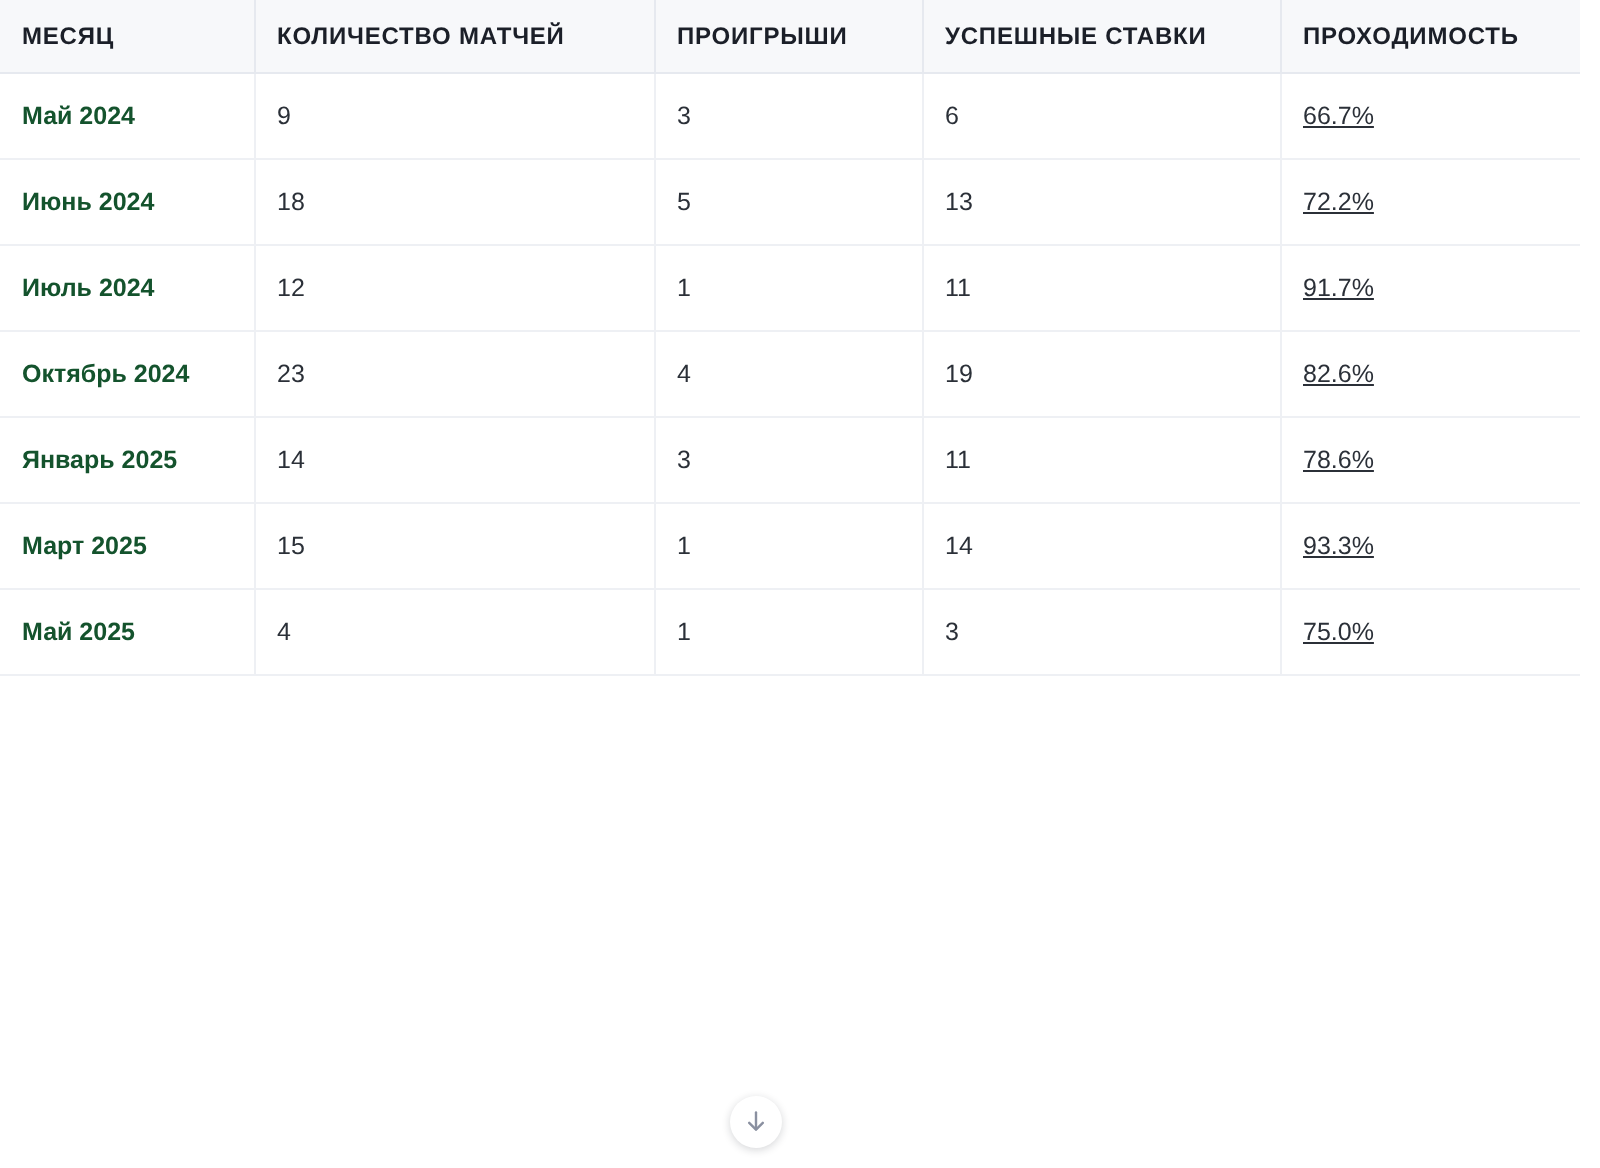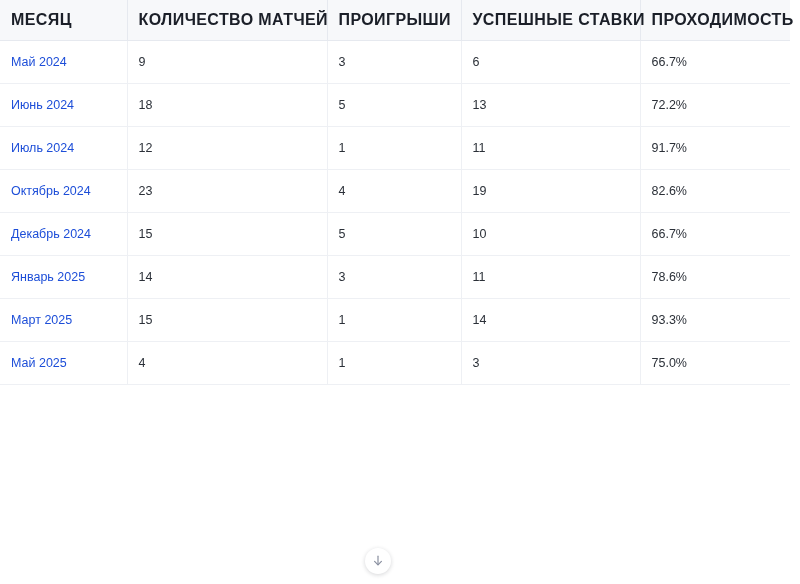--- a/index.html
+++ b/index.html
@@ -24,21 +24,21 @@
   }
   table.stats col.c0 { width: 127px; }
   table.stats col.c1 { width: 200px; }
   table.stats col.c2 { width: 134px; }
   table.stats col.c3 { width: 179px; }
   table.stats col.c4 { width: 150px; }
 
   table.stats thead th {
     background: #f7f8fa;
     color: #1b1f28;
-    font-size: 16px;
+    font-size: 12px;
     font-weight: bold;
     letter-spacing: 0.4px;
     text-align: left;
     padding: 11px 12px 11px 11px;
     border-bottom: 1px solid #e6e9ef;
     border-right: 1px solid #e6e9ef;
     vertical-align: middle;
     white-space: nowrap;
     text-transform: uppercase;
   }
@@ -51,23 +51,25 @@
     font-size: 12.5px;
     padding: 14px 12px 14px 11px;
     border-bottom: 1px solid #eef0f4;
     border-right: 1px solid #eef0f4;
     vertical-align: middle;
     white-space: nowrap;
     height: 14px;
   }
   table.stats tbody td:last-child {
     border-right: none;
+    text-decoration: underline;
   }
   table.stats tbody td.month {
-    color: #1d4ed8;
+    color: #14532d;
+    font-weight: bold;
   }
   .scroll-hint {
     position: absolute;
     left: 365px;
     top: 548px;
     width: 26px;
     height: 26px;
     border-radius: 50%;
     background: #ffffff;
     box-shadow: 0 1px 4px rgba(20, 25, 40, 0.18);
@@ -124,27 +126,20 @@
         <td>91.7%</td>
       </tr>
       <tr>
         <td class="month">Октябрь 2024</td>
         <td>23</td>
         <td>4</td>
         <td>19</td>
         <td>82.6%</td>
       </tr>
       <tr>
-        <td class="month">Декабрь 2024</td>
-        <td>15</td>
-        <td>5</td>
-        <td>10</td>
-        <td>66.7%</td>
-      </tr>
-      <tr>
         <td class="month">Январь 2025</td>
         <td>14</td>
         <td>3</td>
         <td>11</td>
         <td>78.6%</td>
       </tr>
       <tr>
         <td class="month">Март 2025</td>
         <td>15</td>
         <td>1</td>

